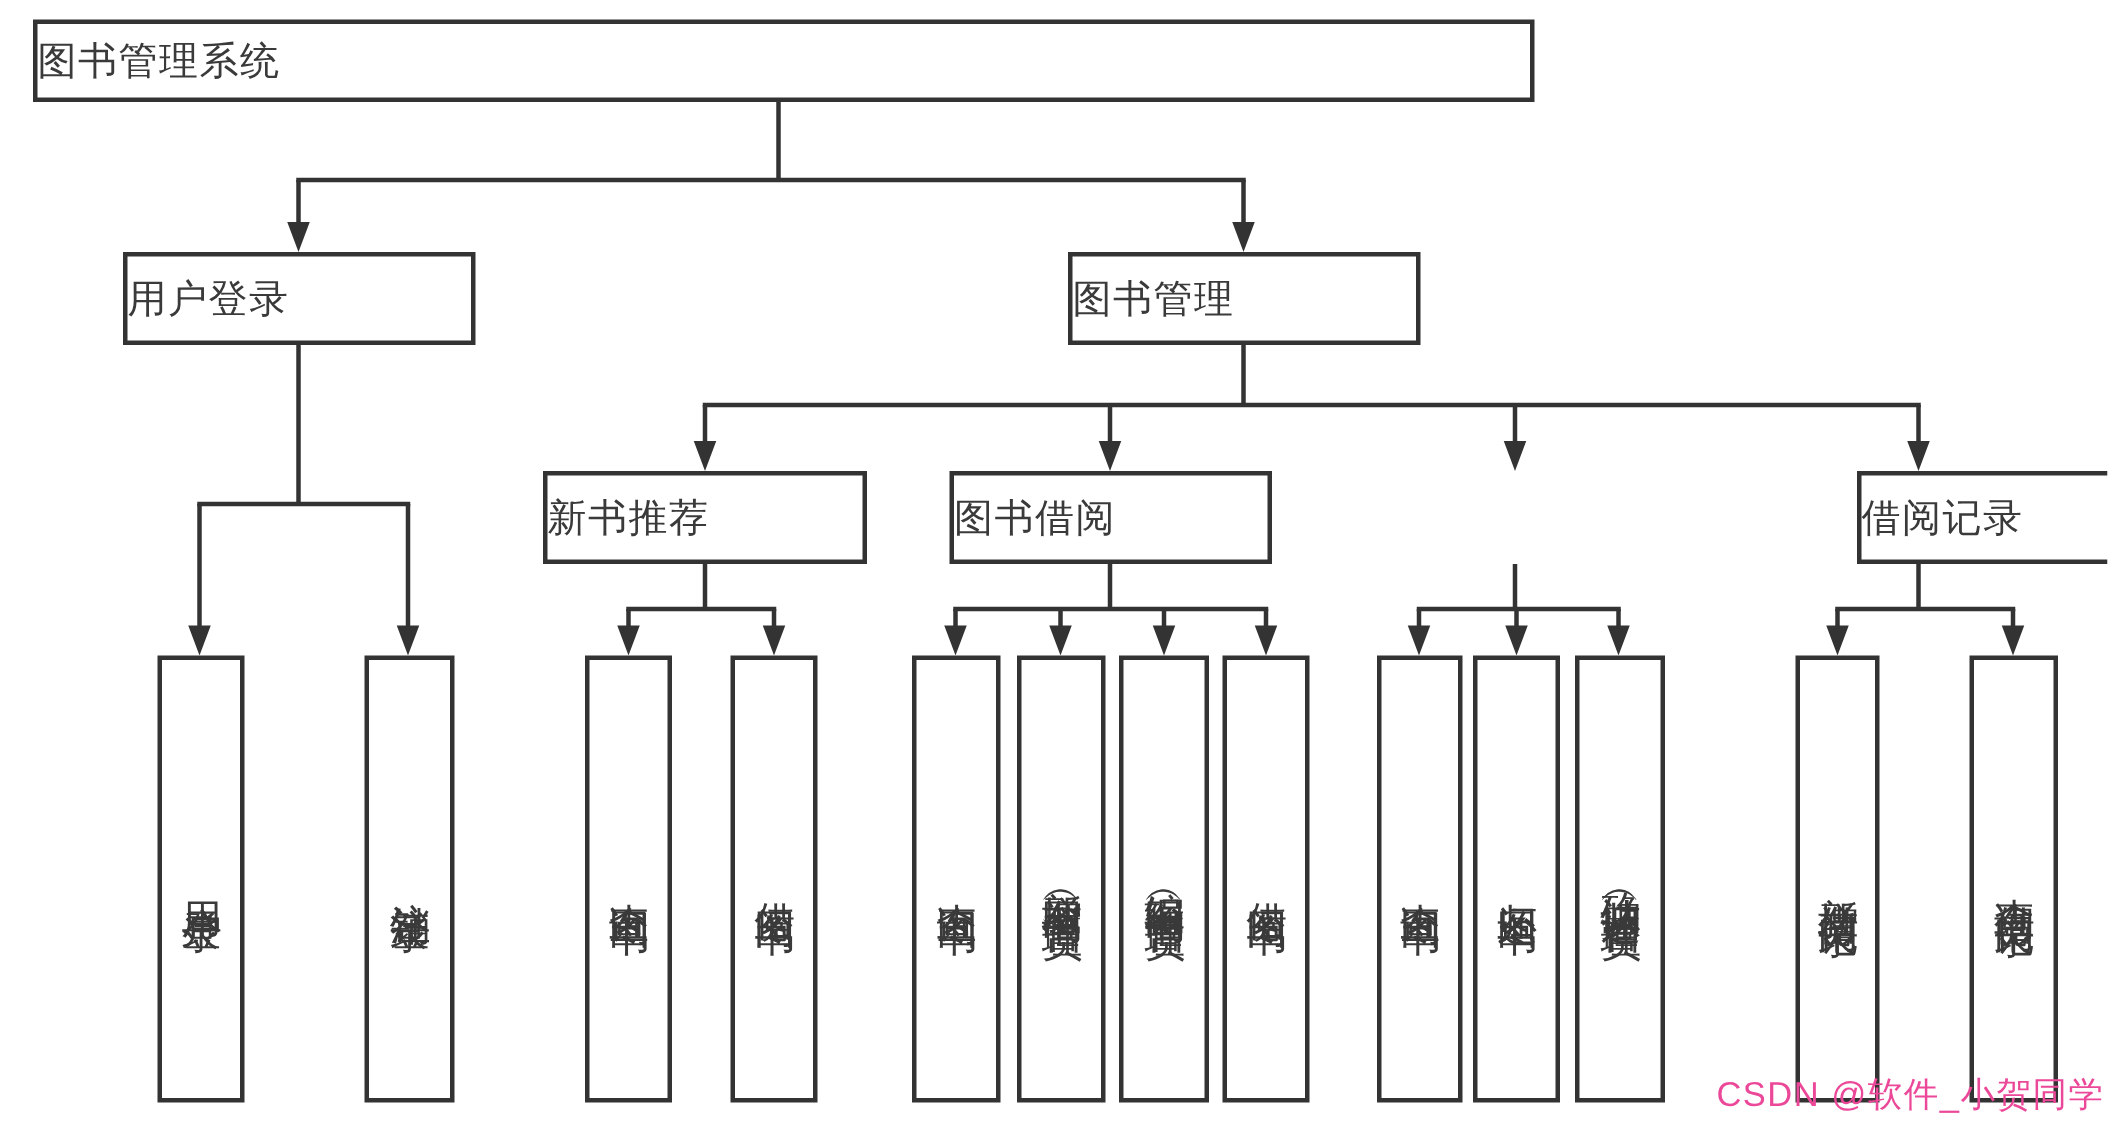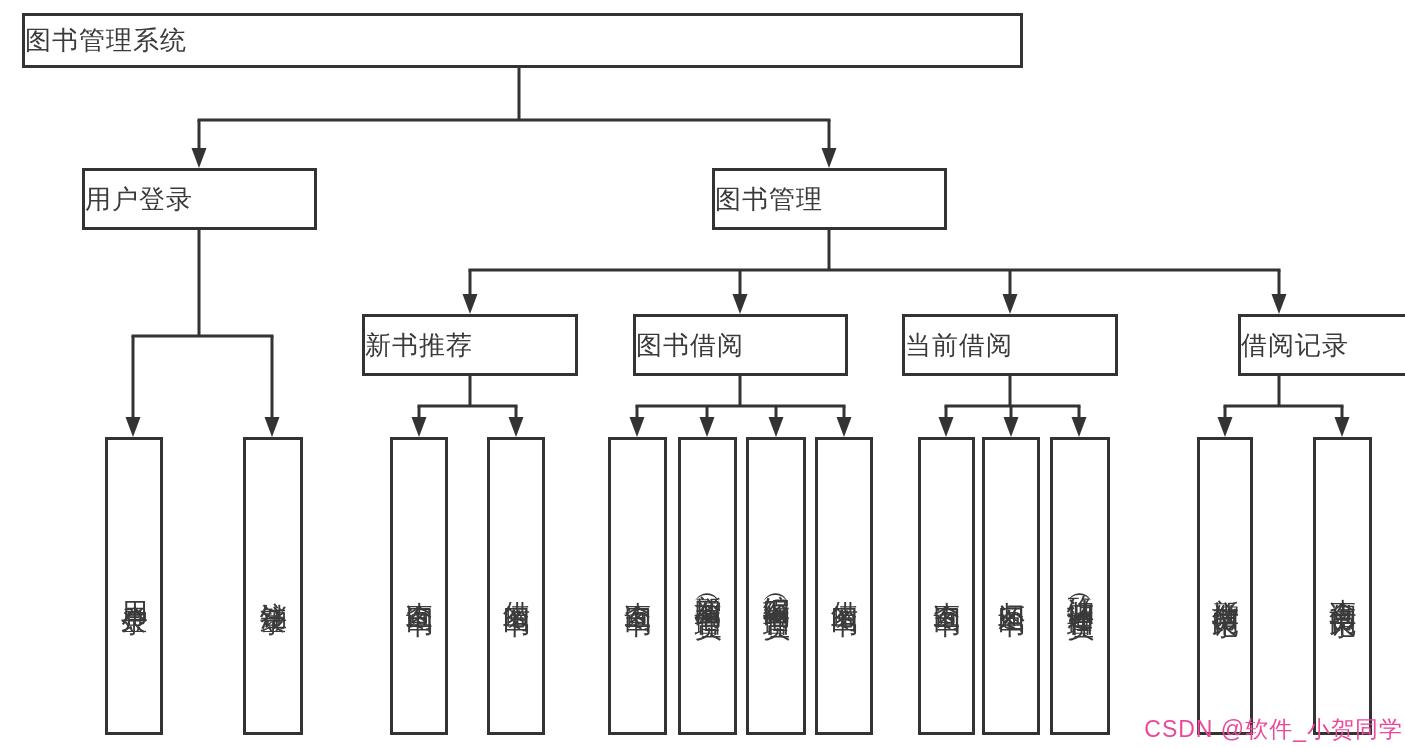--- a/index.html
+++ b/index.html
@@ -111,23 +111,20 @@
   <div class="hbox" style="left:712px;top:168px;width:235px;height:62px;">
     <span>图书管理</span>
   </div>
 
   <div class="hbox" style="left:362px;top:314px;width:216px;height:62px;">
     <span>新书推荐</span>
   </div>
   <div class="hbox" style="left:633px;top:314px;width:215px;height:62px;font-family:Liberation Mono, monospace;">
     <span>图书借阅</span>
   </div>
-  <div class="hbox" style="left:902px;top:314px;width:216px;height:62px;">
-    <span>当前借阅</span>
-  </div>
   <div class="hbox" style="left:1238px;top:314px;width:212px;height:62px;">
     <span>借阅记录</span>
   </div>
 
   <div class="vbox" style="left:105px;top:437px;width:58px;height:298px;">
     <span class="vtext">用户登录</span>
   </div>
   <div class="vbox" style="left:243px;top:437px;width:60px;height:298px;">
     <span class="vtext">注销登录</span>
   </div>

